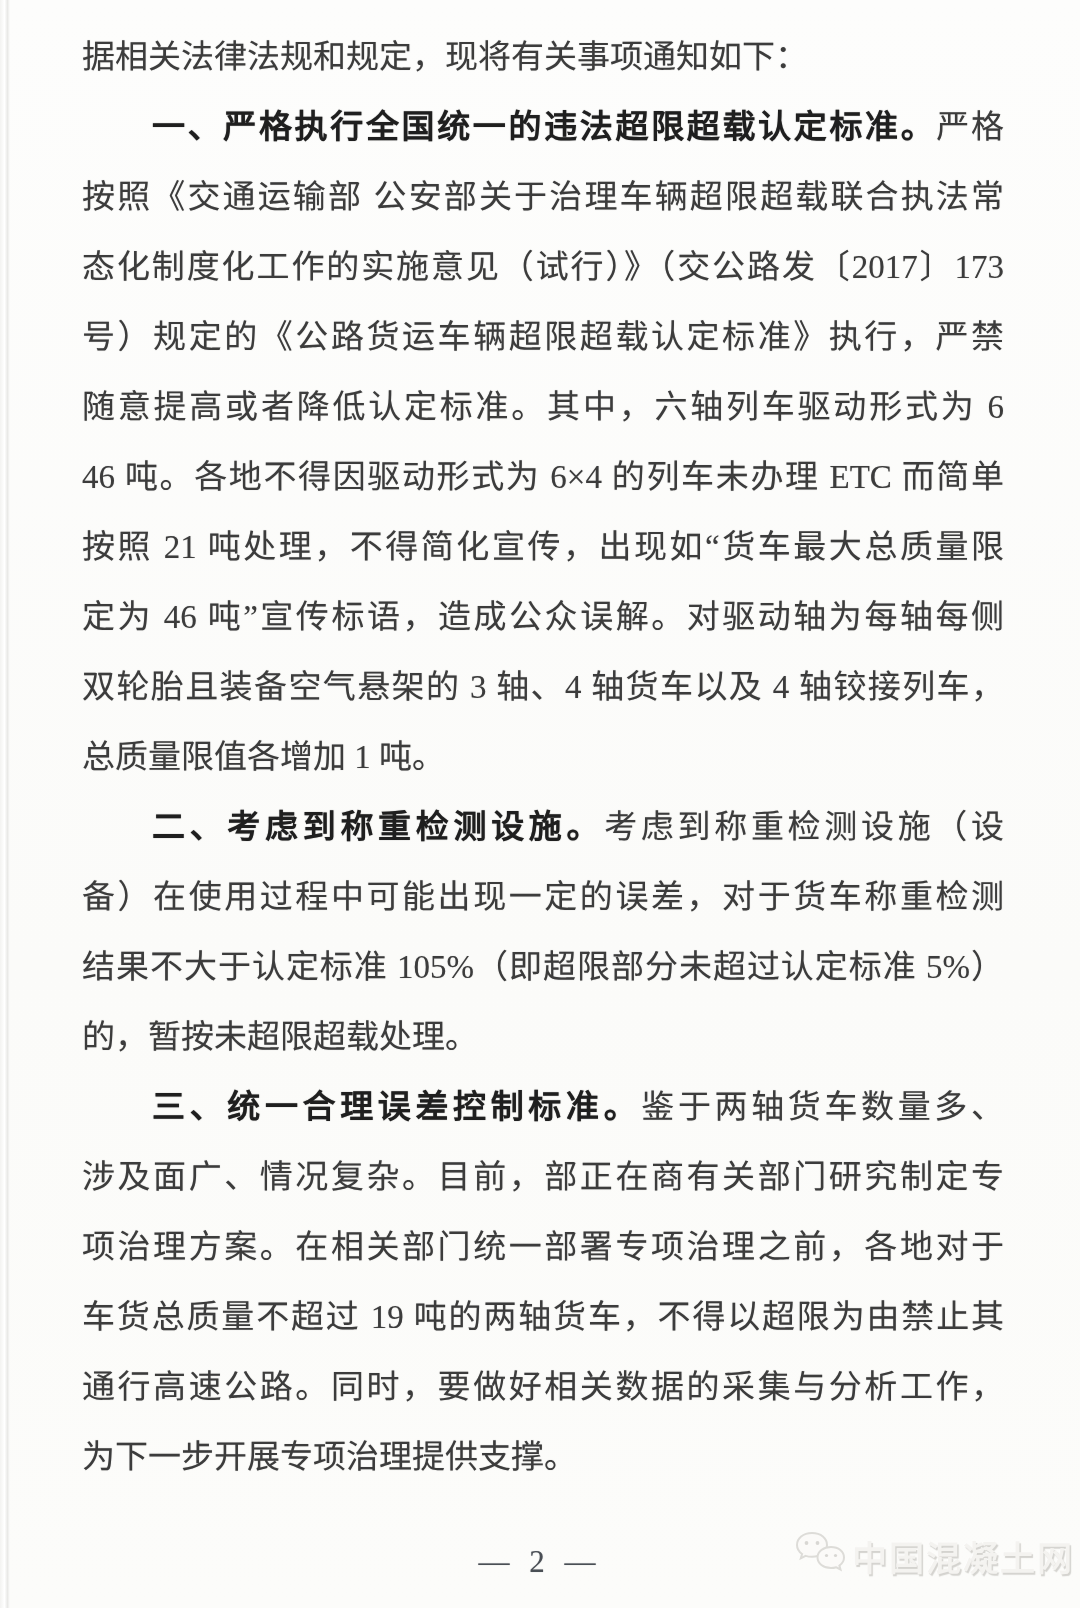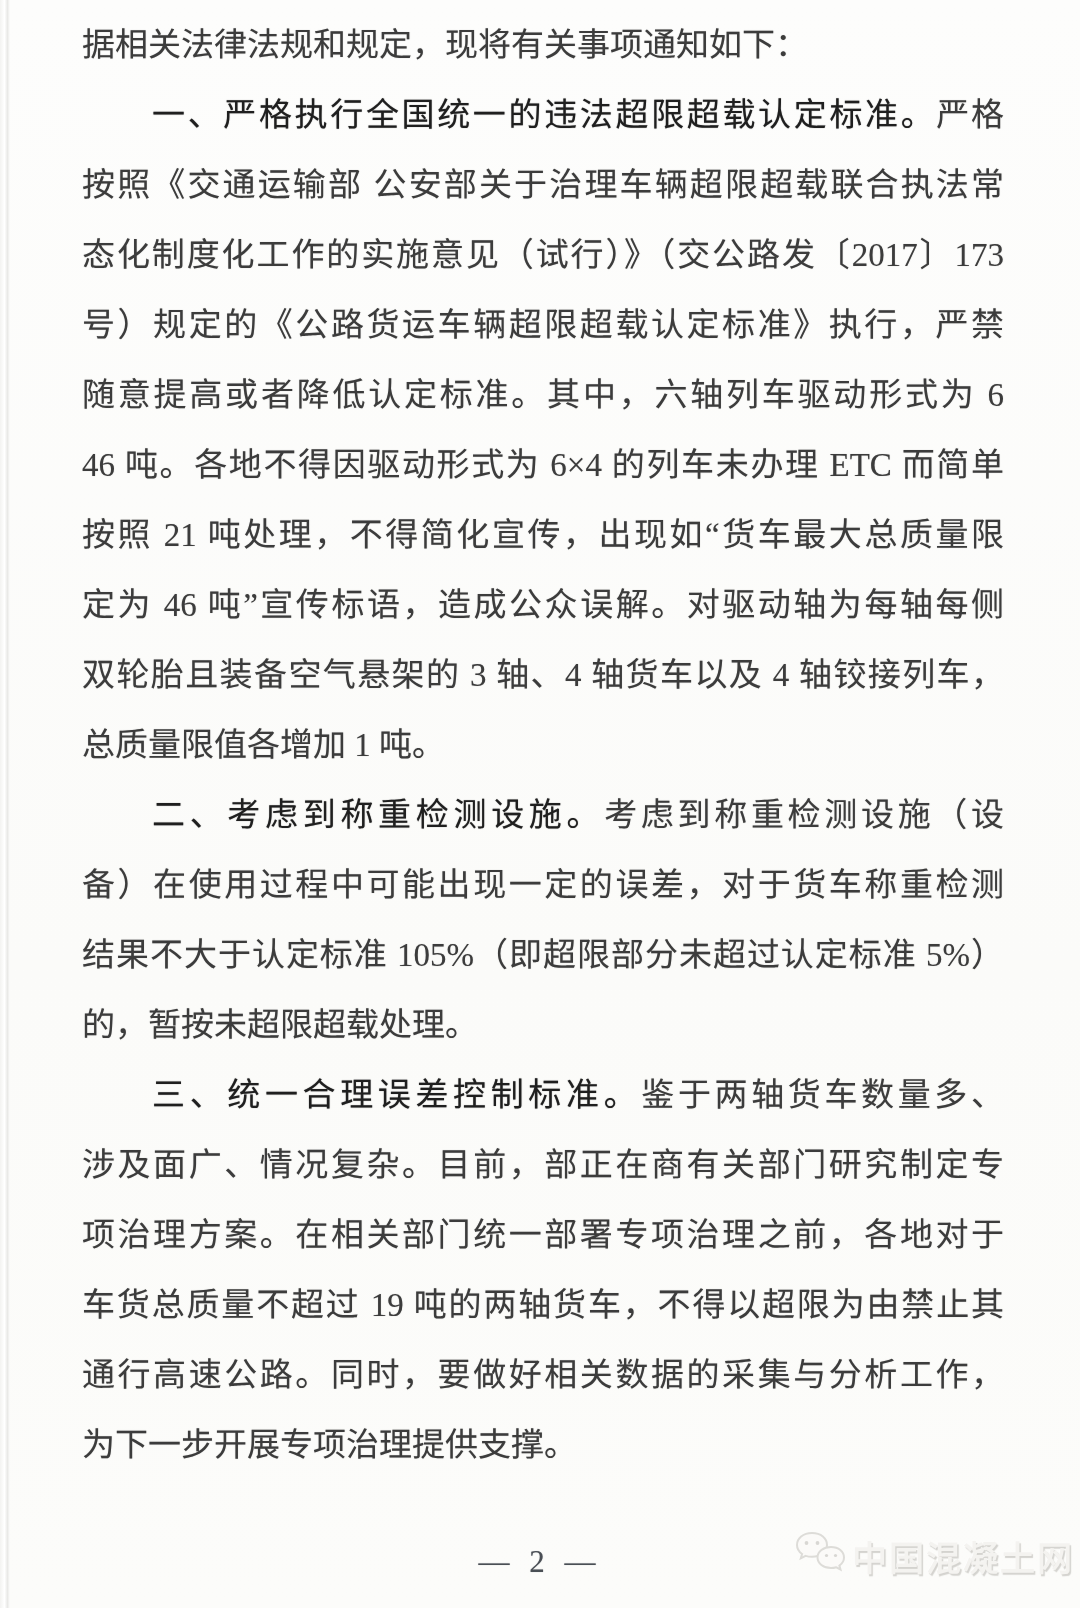--- a/index.html
+++ b/index.html
@@ -14,37 +14,37 @@
     position:absolute;inset:0;
     background:linear-gradient(180deg,#fdfdfc 0%,#fbfbf9 60%,#fcfcfa 100%);
   }
   
   .edge{
     position:absolute;left:0;top:0;bottom:0;width:10px;
     background:linear-gradient(90deg,#f3f3f1 0%,#ffffff 45%,#e9e9e7 75%,#fdfdfc 100%);
   }
   .doc{
     position:absolute;
-    left:82px;top:10px;width:922px;
+    left:82px;top:22px;width:922px;
   }
   .line{
     height:70px;line-height:70px;
     font-size:33px;
     color:#3c3c3c;
     text-shadow:0 0 1px rgba(70,70,70,.38);
     overflow:hidden;
   }
   .line.fill{
     text-align:justify;
     text-align-last:justify;
   }
   .line.indent{ text-indent:70px; }
   .seg.bold{
     font-family:"Liberation Sans","DejaVu Sans",sans-serif;
-    font-weight:400;
+    font-weight:700;
     color:#1f1f1f;
     text-shadow:0 0 1px rgba(30,30,30,.55);
     letter-spacing:1px;
   }
   .pagenum{
     position:absolute;left:0;right:0;top:1544px;
     text-align:center;
     font-size:31px;letter-spacing:6px;
     color:#4a4f55;
     text-shadow:0 0 1px rgba(70,75,80,.4);

